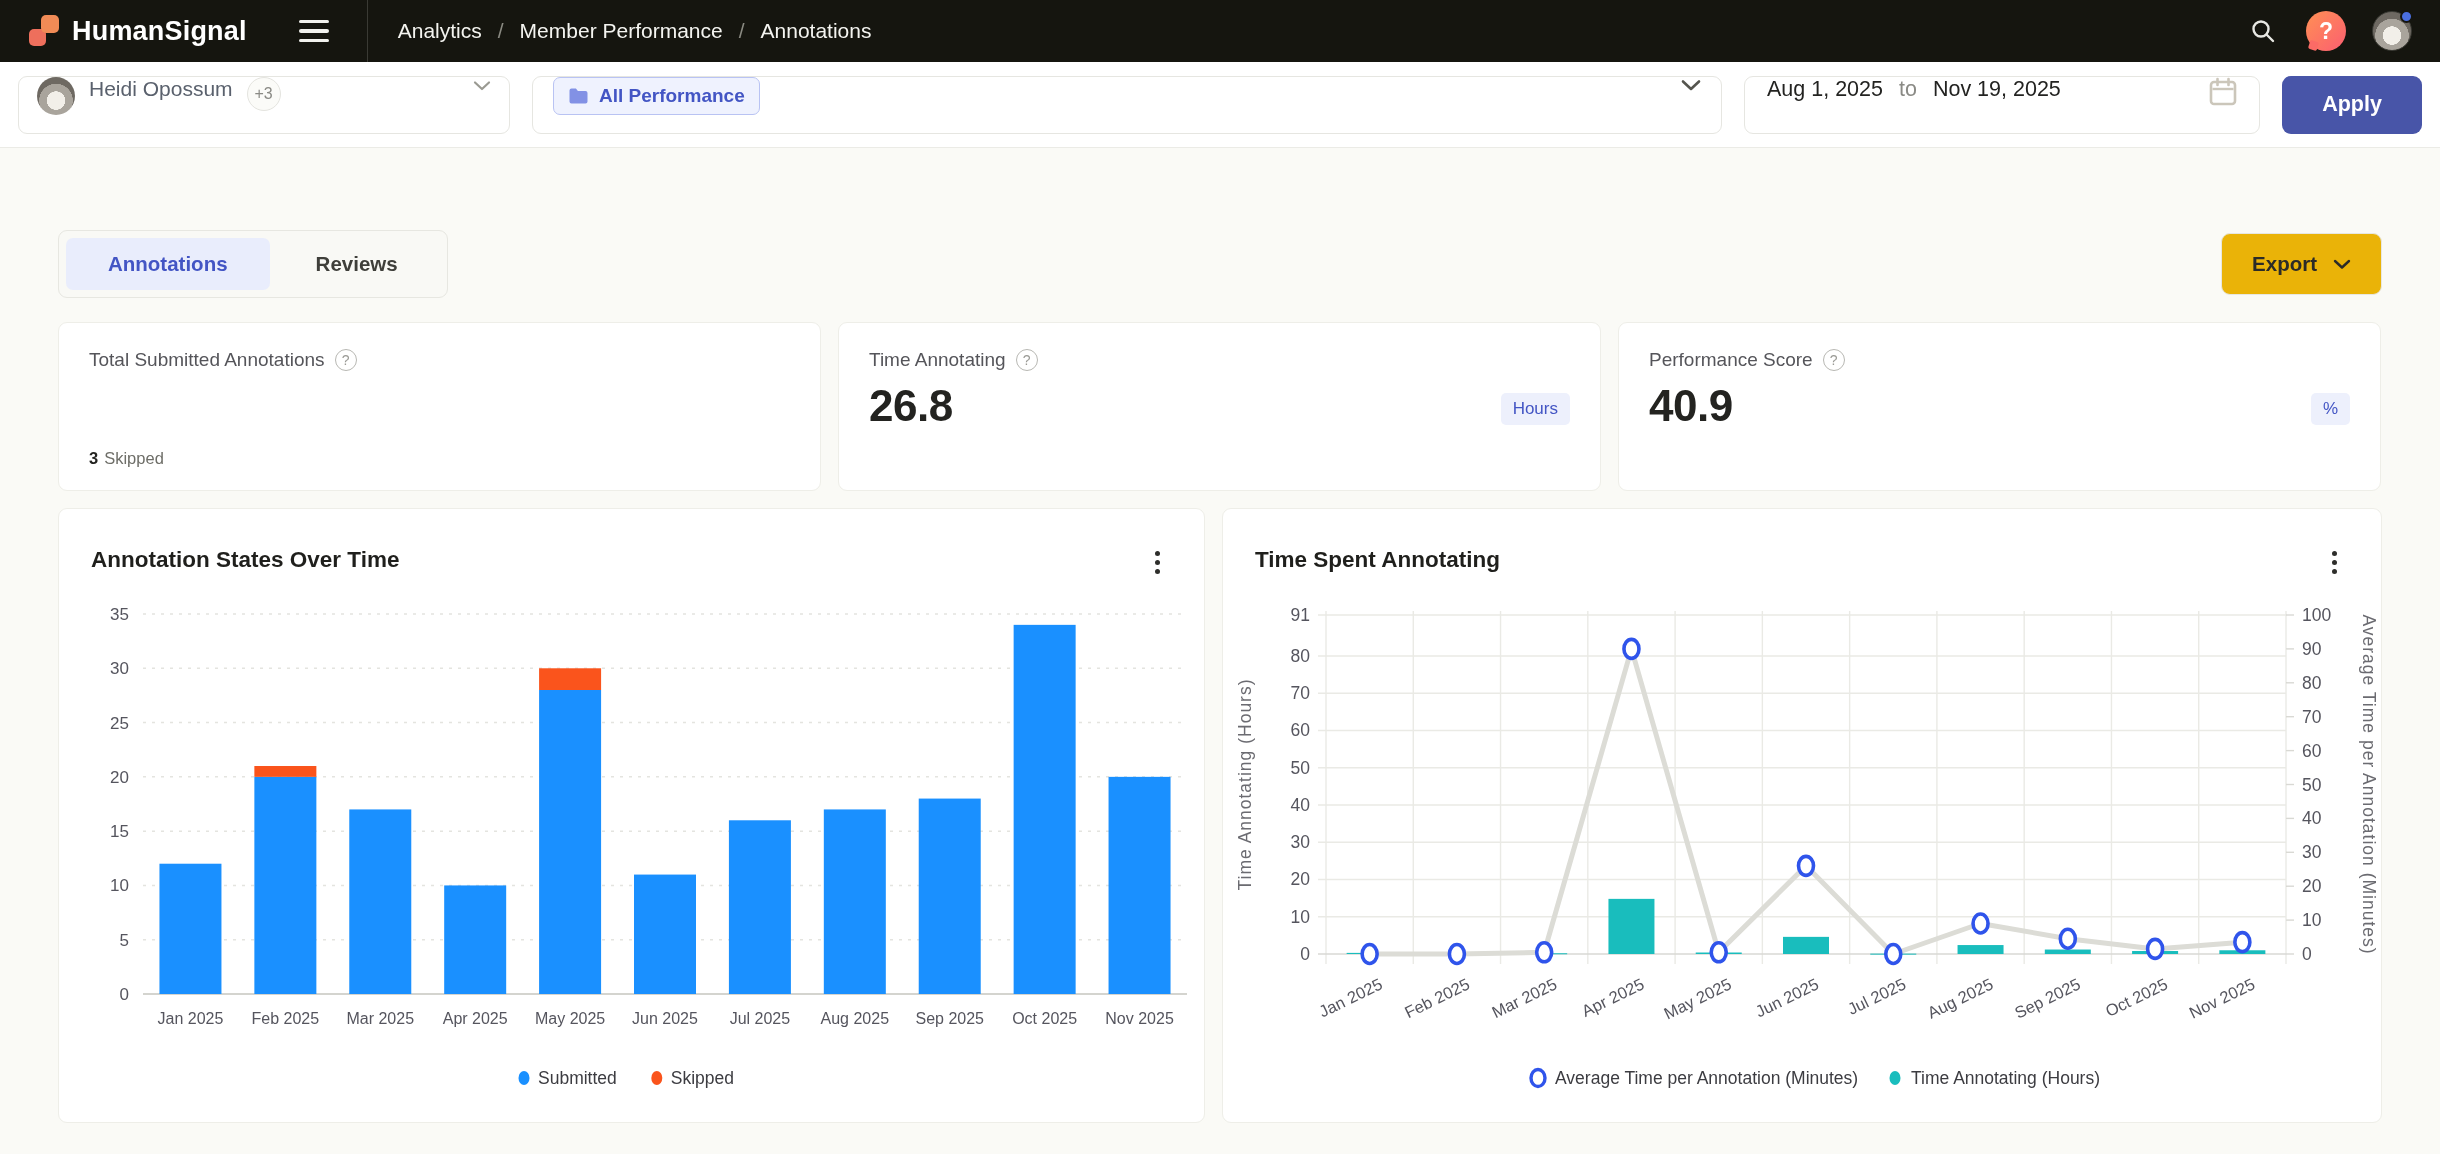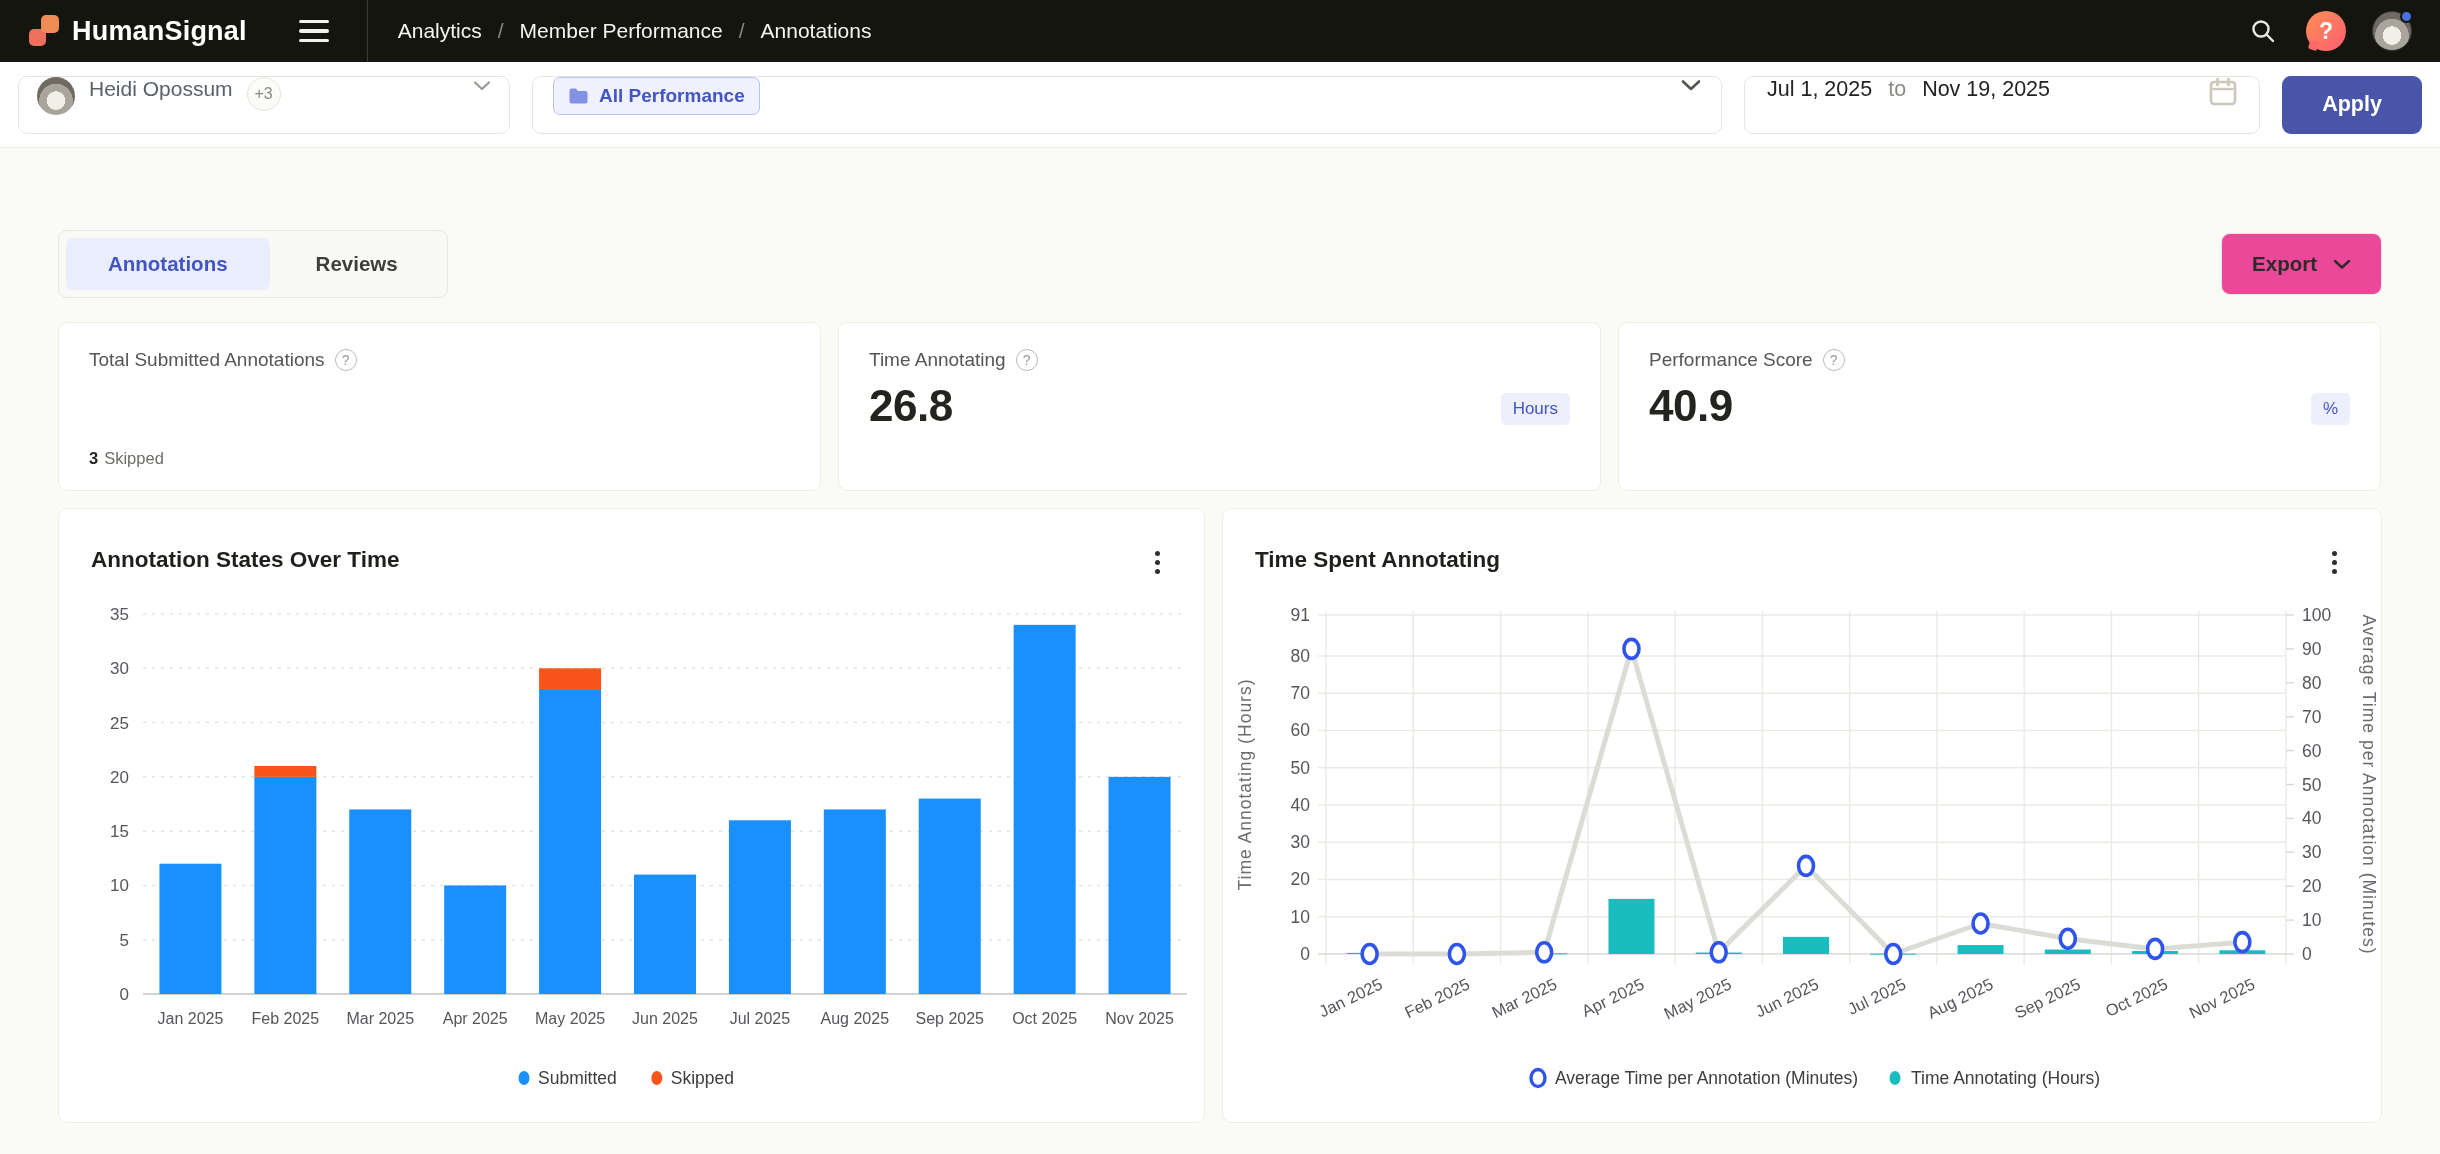--- a/index.html
+++ b/index.html
@@ -66,21 +66,21 @@
   .apply-btn { width:140px; height:58px; background:#4855a8; color:#fff; border:none; border-radius:9px;
     font-size:21.5px; font-weight:600; font-family:inherit; cursor:pointer; }
   
   .main { padding:0 58px; }
   .tabrow { margin-top:82px; display:flex; align-items:center; justify-content:space-between; }
   .tabgroup { display:flex; align-items:center; gap:4px; border:1px solid #e7e7e1; background:#f9f9f5;
     border-radius:9px; padding:7px; }
   .tab { height:52px; padding:0 42px; display:flex; align-items:center; border-radius:7px;
     font-size:20.5px; font-weight:700; color:#3f3f3a; cursor:pointer; }
   .tab.active { background:#e9edfc; color:#4355c4; }
-  .export-btn { height:62px; padding:0 30px; background:#ec4899; border:1px solid #e7e7e1; border-radius:9px;
+  .export-btn { height:62px; padding:0 30px; background:#eab308; border:1px solid #e7e7e1; border-radius:9px;
     display:flex; align-items:center; gap:16px; font-size:20.5px; font-weight:600; color:#2b2b28; cursor:pointer; font-family:inherit; }
   
   .metrics { margin-top:24px; display:flex; gap:17px; }
   .mcard { width:763px; height:169px; background:#fff; border:1px solid #eeeee8; border-radius:9px;
     padding:26px 30px; position:relative; }
   .mtitle-row { display:flex; align-items:center; gap:10px; }
   .mtitle { font-size:19px; color:#55555a; }
   .q-icon { width:22px; height:22px; border:1.6px solid #b8b8b3; border-radius:50%; color:#9a9a95;
     font-size:14px; display:flex; align-items:center; justify-content:center; cursor:pointer; }
   .mvalue { font-size:44px; font-weight:700; letter-spacing:-.5px; margin-top:10px; color:#232320; }
@@ -156,21 +156,21 @@
         </svg>
       <span>All Performance</span>
     </span>
     <span class="chev">
       <svg width="20" height="12" viewBox="0 0 20 12" fill="none">
           <path d="M2 2.5 L10 10 L18 2.5" stroke="#55554e" stroke-width="2.6" stroke-linecap="round" stroke-linejoin="round"></path>
         </svg>
     </span>
   </div>
   <div class="fbox date-box">
-    <span>Jul 1, 2025</span>
+    <span>Aug 1, 2025</span>
     <span class="to">to</span>
     <span>Nov 19, 2025</span>
     <span class="cal">
       <svg width="28" height="30" viewBox="0 0 28 30" fill="none">
           <rect x="2" y="5" width="24" height="22" rx="3" stroke="#cbc6ba" stroke-width="2.6"></rect>
           <line x1="8.5" y1="2" x2="8.5" y2="8" stroke="#cbc6ba" stroke-width="2.6" stroke-linecap="round"></line>
           <line x1="19.5" y1="2" x2="19.5" y2="8" stroke="#cbc6ba" stroke-width="2.6" stroke-linecap="round"></line>
           <line x1="3.5" y1="12" x2="24.5" y2="12" stroke="#cbc6ba" stroke-width="2.4"></line>
         </svg>
     </span>

